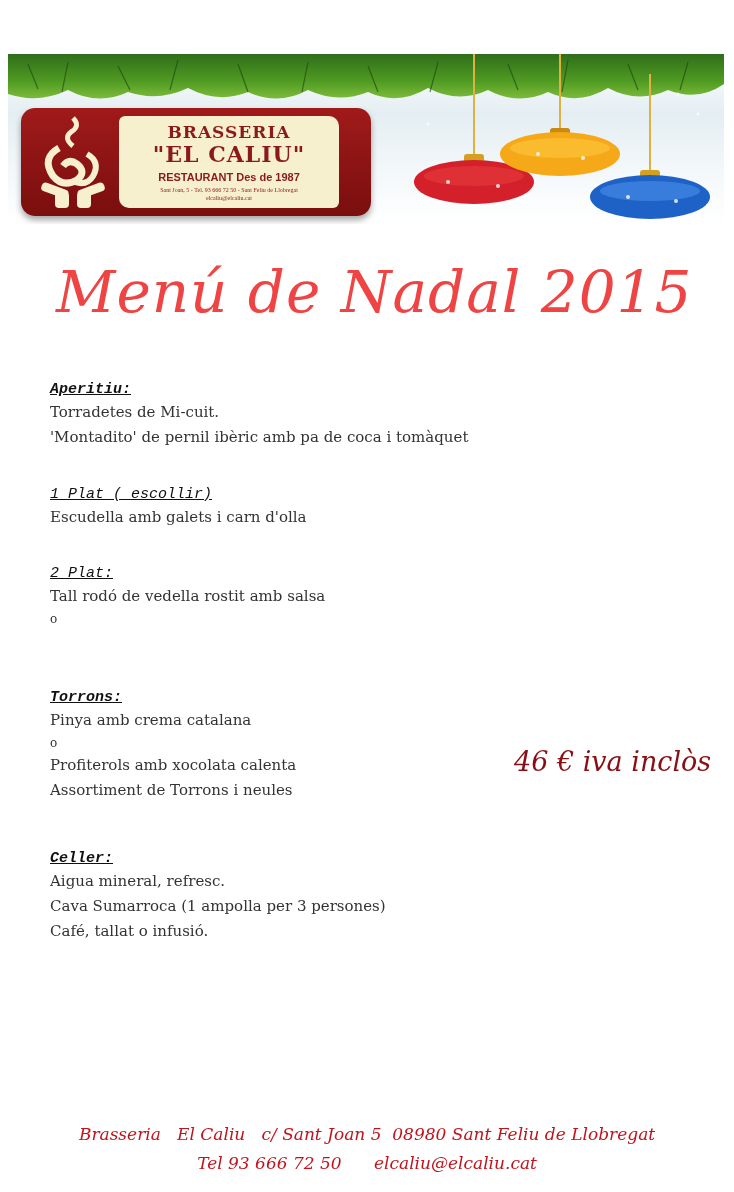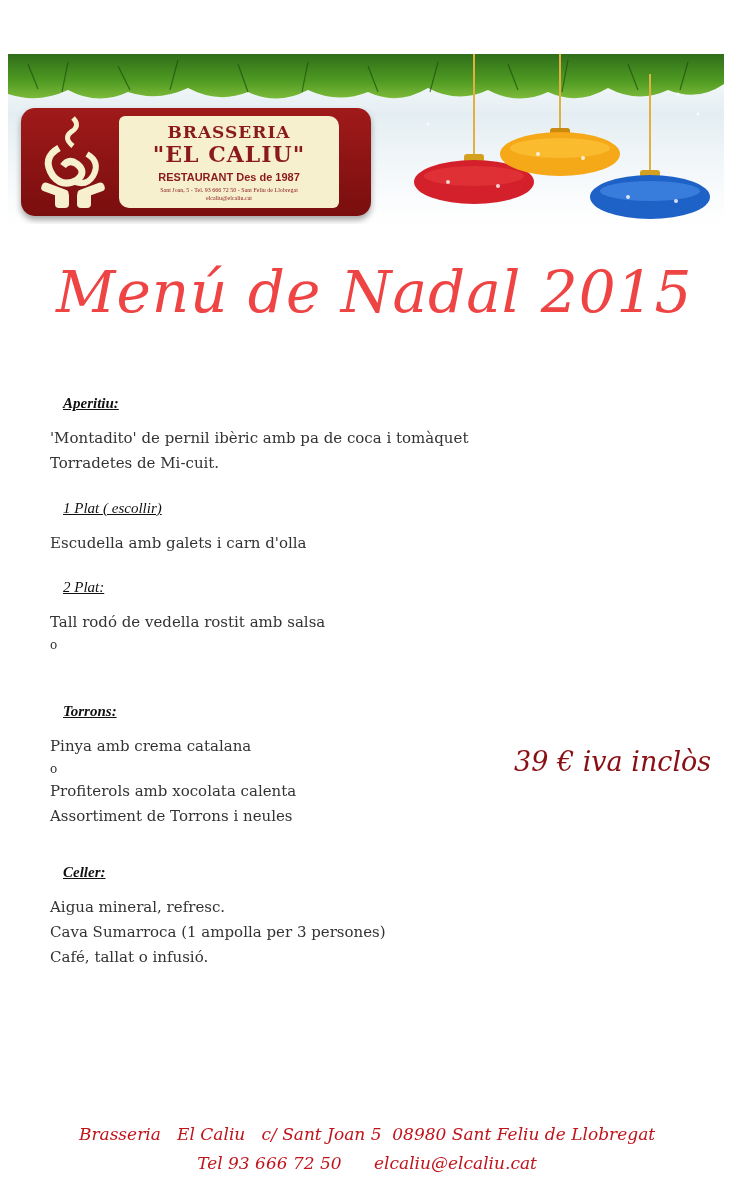--- a/index.html
+++ b/index.html
@@ -25,22 +25,22 @@
   .logo .l5 { position: absolute; left: 0; right: 0; top: 79px; text-align: center; color: #8b1a1a;
     font-family: "Liberation Serif", serif; font-size: 6px; }
   .ornaments { position: absolute; left: 400px; top: 0; width: 316px; height: 170px; }
 
   
   .title { position: absolute; left: 56px; top: 258px; color: #ef4444;
     font-family: "DejaVu Serif", serif; font-style: italic; font-size: 58px; letter-spacing: 1px; white-space: nowrap; }
 
   
   .section { position: absolute; left: 50px; }
-  .heading { font-family: Liberation Serif, serif; font-style: italic; font-size: 15px; color: #111;
-    text-decoration: underline; line-height: 20px; margin: 13px; }
+  .heading { font-family: Liberation Mono, monospace; font-style: italic; font-size: 15px; color: #111;
+    text-decoration: underline; line-height: 20px; margin: 0; }
   .heading.bold { font-weight: bold; }
   .item { font-family: "DejaVu Serif", serif; font-size: 15px; color: #333; line-height: 25px; white-space: nowrap; }
   .item.or { font-size: 12px; line-height: 20px; }
 
   .price { position: absolute; left: 514px; top: 746px; color: #8a0f14; font-family: "DejaVu Serif", serif;
     font-style: italic; font-size: 27px; white-space: nowrap; }
 
   .footer { position: absolute; left: 0; width: 734px; text-align: center; color: #c0141c;
     font-family: "DejaVu Serif", serif; font-style: italic; font-size: 17px; white-space: pre; }
 </style>
@@ -112,22 +112,22 @@
         <circle cx="270" cy="40" r="1.5"></circle>
         <circle cx="20" cy="70" r="1.5"></circle>
     </g>
   </svg>
 </div>
 
 <div class="title">Menú de Nadal 2015</div>
 
 <div class="section" style="top:380px;">
   <div class="heading bold">Aperitiu:</div>
+  <div class="item">Torradetes de Mi-cuit.</div>
   <div class="item">'Montadito' de pernil ibèric amb pa de coca i tomàquet</div>
-  <div class="item">Torradetes de Mi-cuit.</div>
 </div>
 
 <div class="section" style="top:485px;">
   <div class="heading">1 Plat ( escollir)</div>
   <div class="item">Escudella amb galets i carn d'olla</div>
 </div>
 
 <div class="section" style="top:564px;">
   <div class="heading">2 Plat:</div>
   <div class="item">Tall rodó de vedella rostit amb salsa</div>
@@ -142,16 +142,16 @@
   <div class="item">Assortiment de Torrons i neules</div>
 </div>
 
 <div class="section" style="top:849px;">
   <div class="heading bold">Celler:</div>
   <div class="item">Aigua mineral, refresc.</div>
   <div class="item">Cava Sumarroca (1 ampolla per 3 persones)</div>
   <div class="item">Café, tallat o infusió.</div>
 </div>
 
-<div class="price">39 € iva inclòs</div>
+<div class="price">46 € iva inclòs</div>
 
 <div class="footer" style="top:1124px;">Brasseria   El Caliu   c/ Sant Joan 5  08980 Sant Feliu de Llobregat</div>
 <div class="footer" style="top:1153px;">Tel 93 666 72 50      elcaliu@elcaliu.cat</div>
 
 </body></html>

